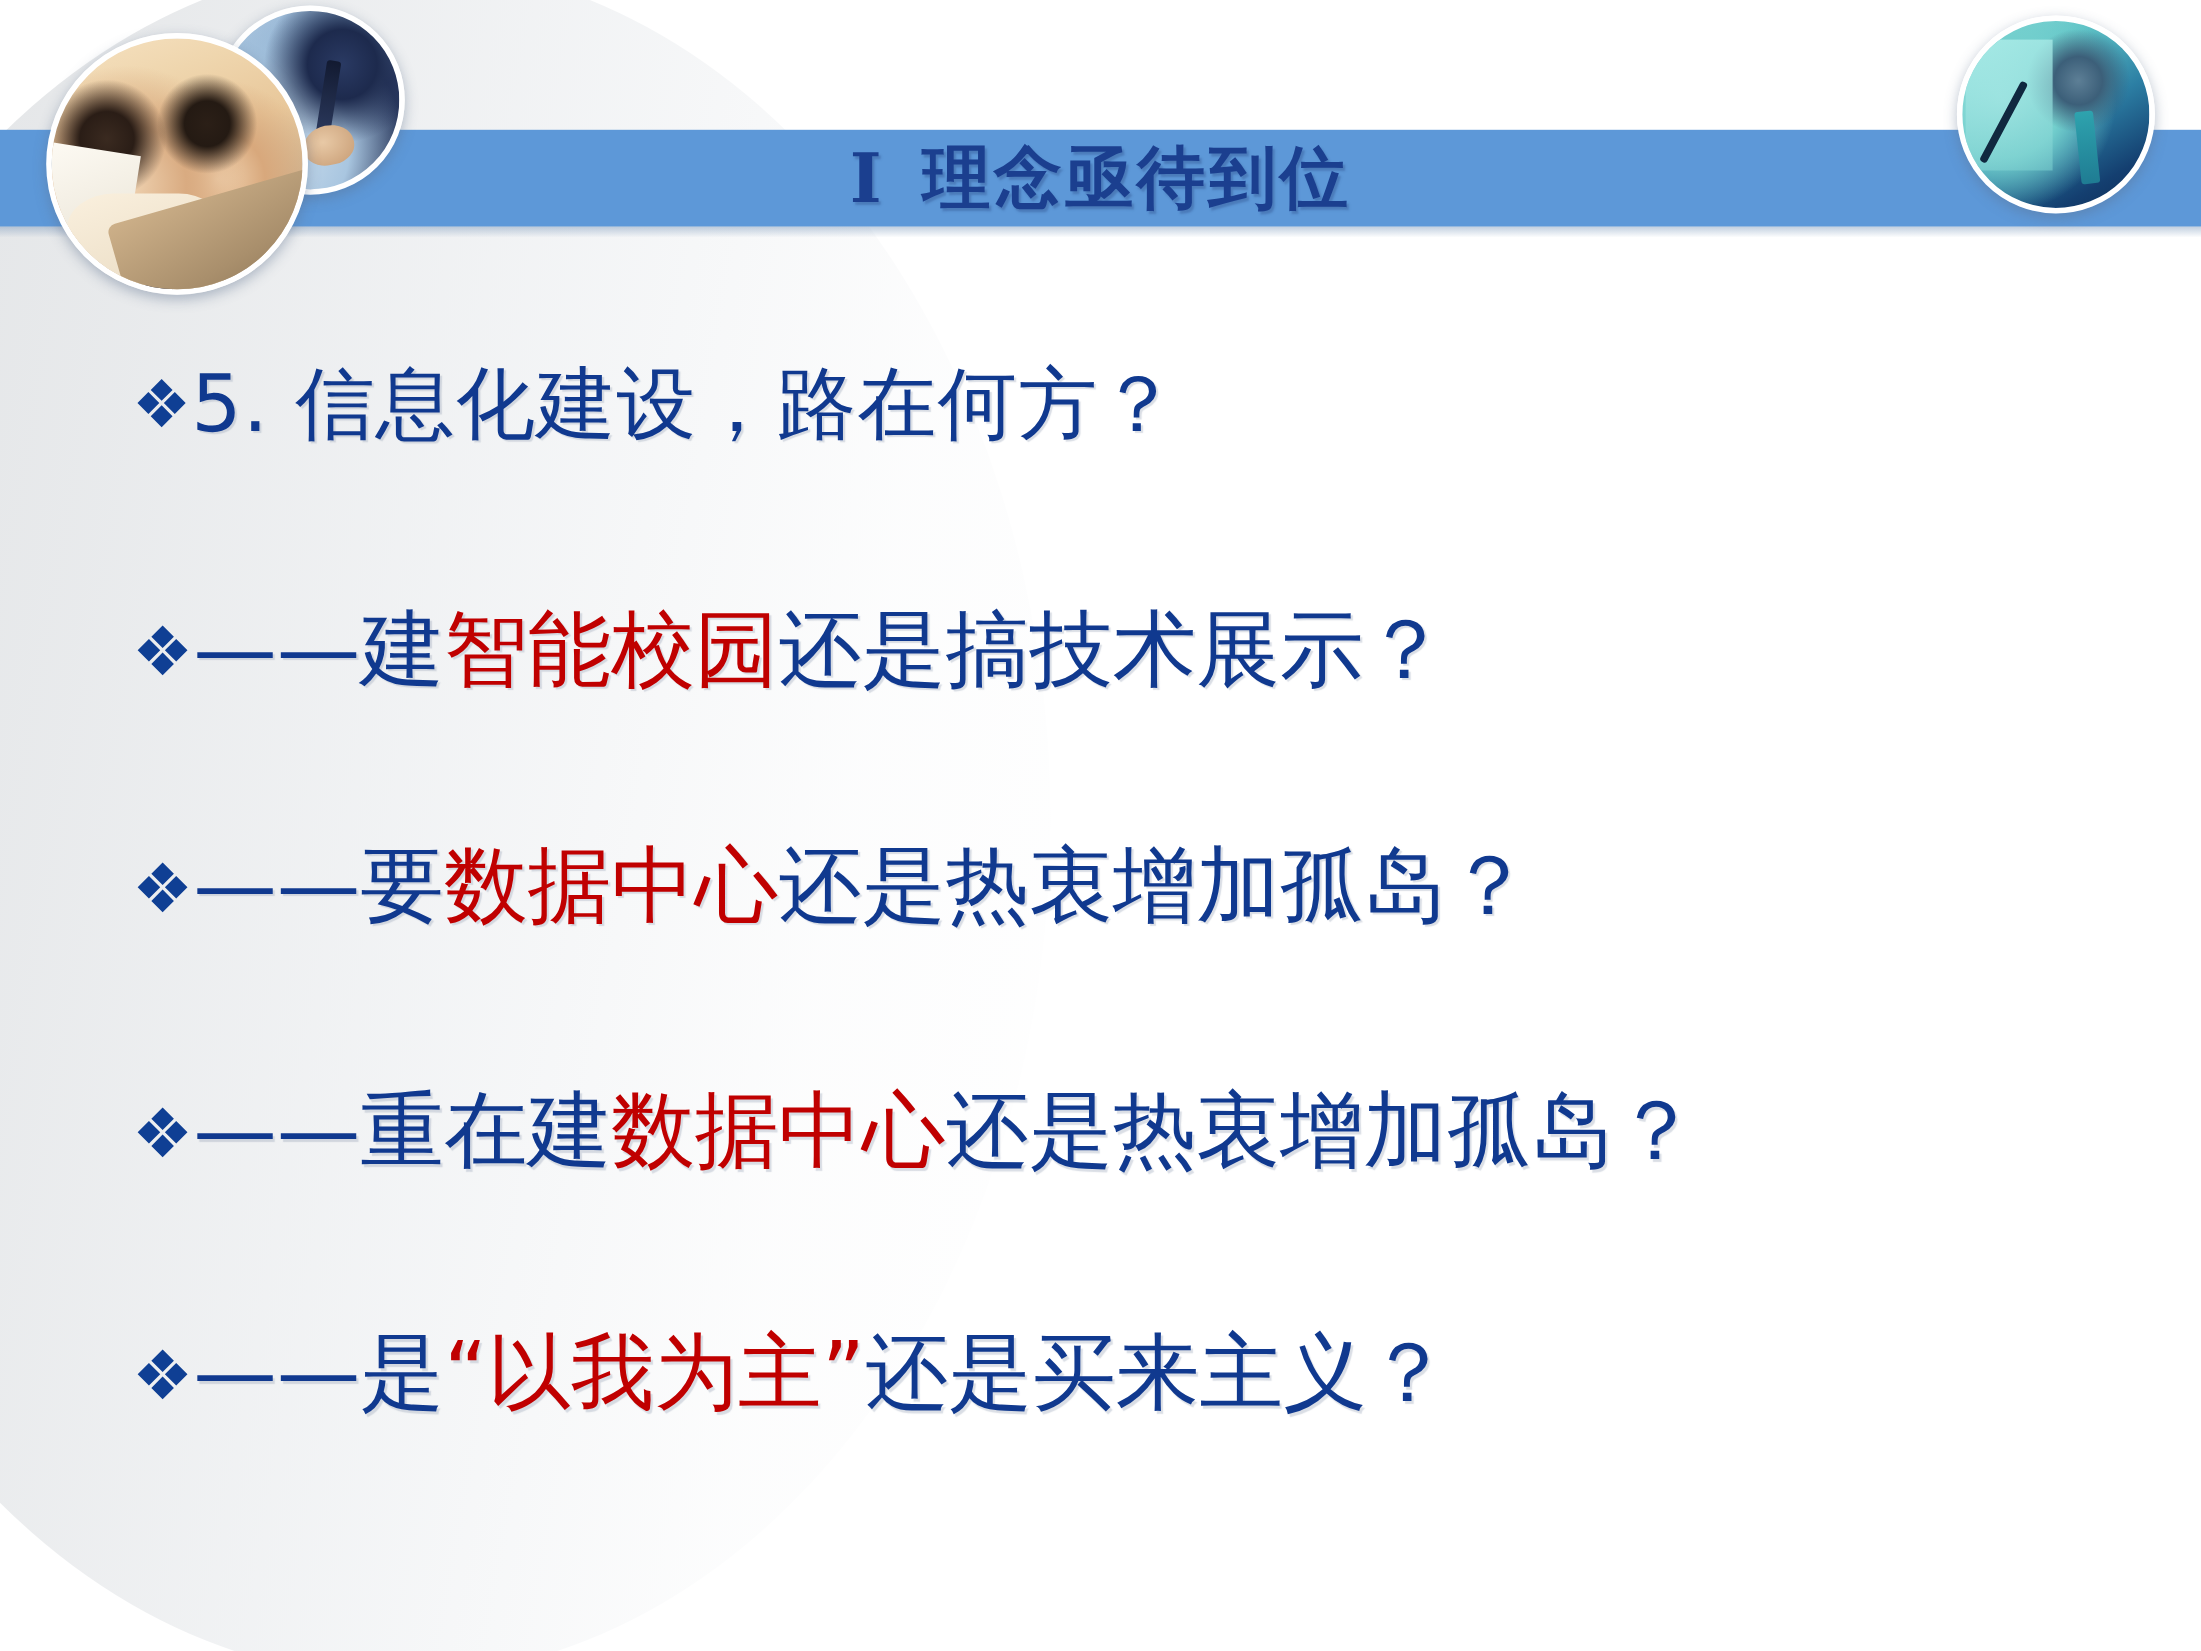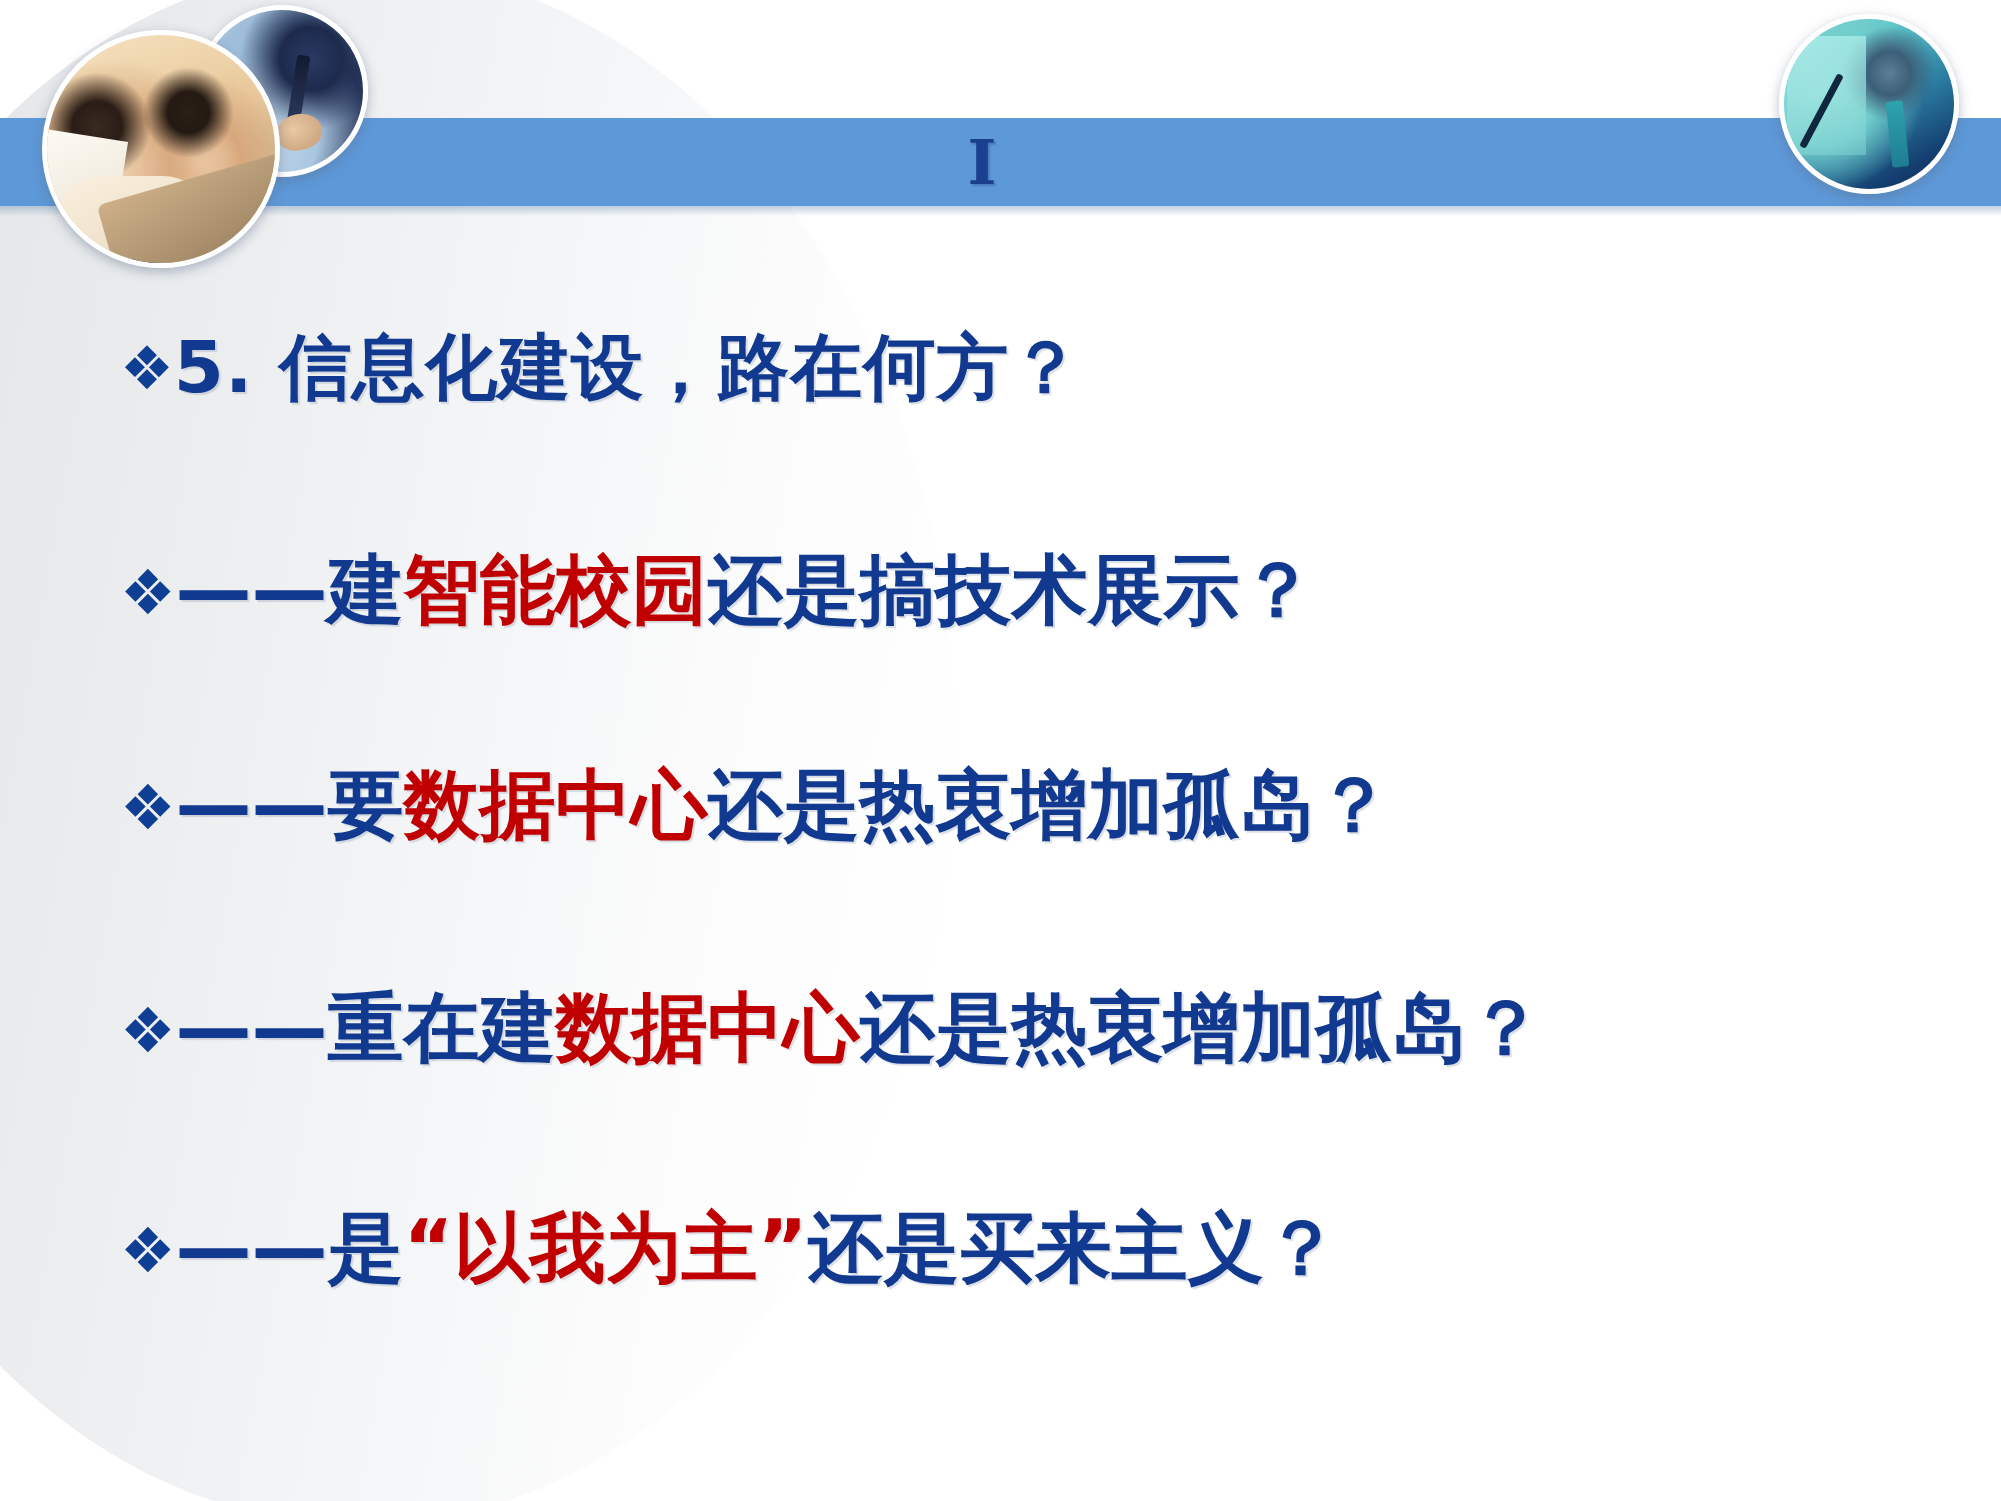--- a/index.html
+++ b/index.html
@@ -178,21 +178,21 @@
     color:#0f3f94;
     font-size:58px;
     line-height:1;
     font-family:"DejaVu Sans","Liberation Sans",sans-serif;
     flex:0 0 auto;
     position:relative;
     top:10px;
   }
   .bullet-text {
     color:#10398f;
-    font-weight:bold;
+    font-weight:normal;
     line-height:1.05;
     text-shadow:2px 2px 1px rgba(150,160,180,0.35);
   }
   .red { color:#c00000;margin-top:24px; }
 
   #row-0 { left:120px; top:330px; }
   #row-0 .bullet-text { font-size:72px; letter-spacing:1px; }
   #row-0 .bullet-glyph { font-size:60px; top:8px; }
 
   #row-1 { left:120px; top:550px; }
@@ -206,20 +206,21 @@
 </style>
 </head>
 <body>
 
 <div id="bg-circle"></div>
 
 <div id="header-band"></div>
 <div id="header-band-shadow"></div>
 <div id="header-title">
   <span class="roman">Ⅰ</span>
+    <span>理念亟待到位</span>
 </div>
 
 <div class="photo-circle" id="photo-suit">
   <span class="tie"></span>
   <span class="hand"></span>
 </div>
 <div class="photo-circle" id="photo-team">
   <span class="paper"></span>
   <span class="shirt"></span>
   <span class="navy-tie"></span>

